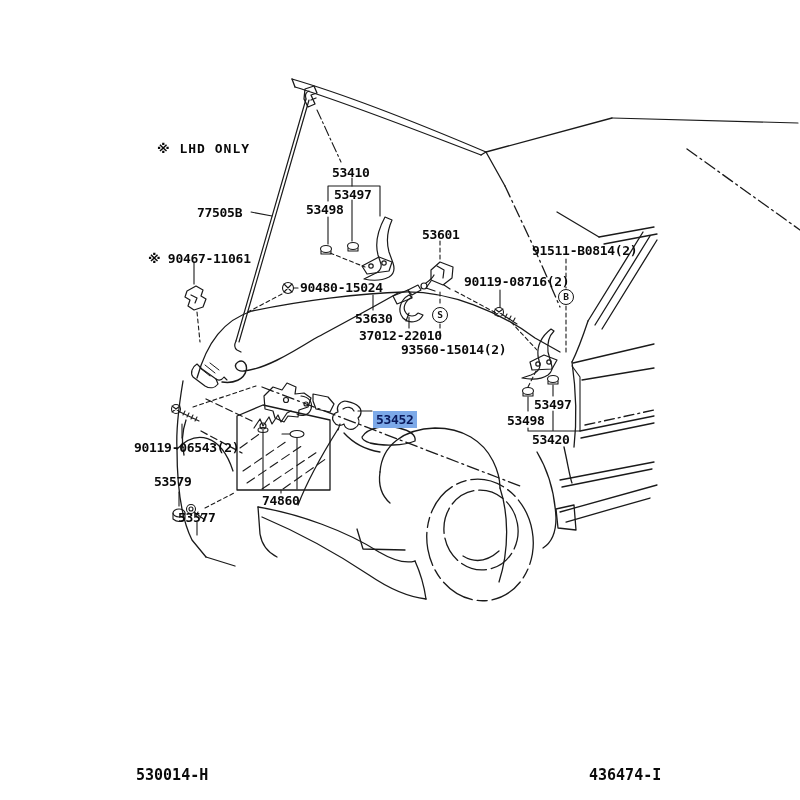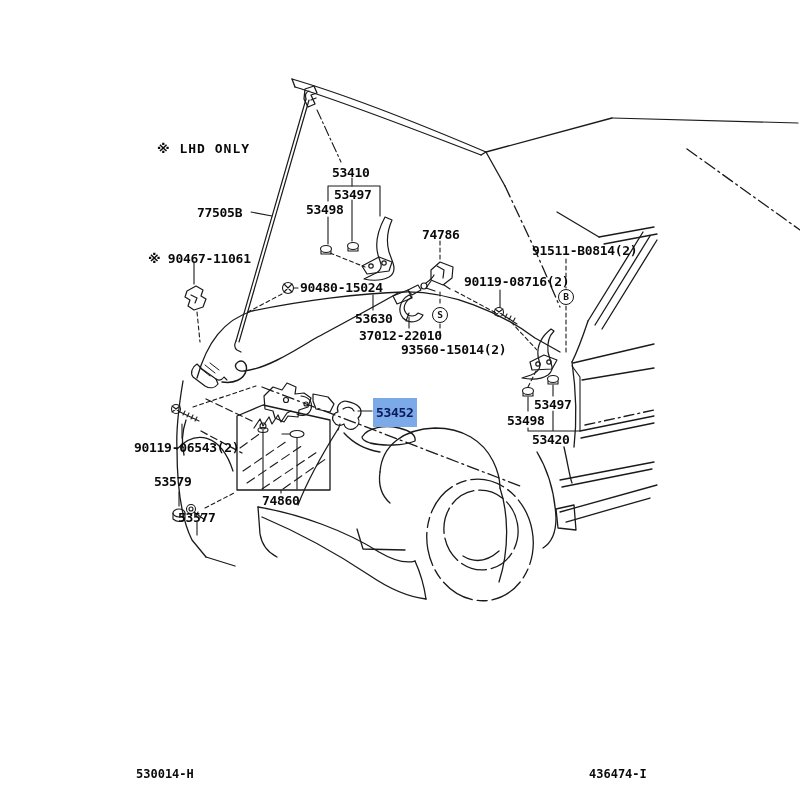--- a/index.html
+++ b/index.html
@@ -3,25 +3,25 @@
 <meta charset="utf-8">
 <style>
   html,body{margin:0;padding:0;background:#ffffff;}
   #stage{position:relative;width:800px;height:800px;background:#ffffff;overflow:hidden;
          font-family:"DejaVu Sans Mono","DejaVu Sans",monospace;}
   #art{position:absolute;left:0;top:0;}
   .lbl{position:absolute;font-weight:bold;font-size:13px;line-height:1;letter-spacing:-0.3px;
        color:#0a0a0a;white-space:nowrap;cursor:pointer;}
   .static{cursor:default;}
   .note{letter-spacing:1px;}
-  .hl{background:#7CA9E8;color:#0A1A5C;padding:8px 3px;}
+  .hl{background:#7CA9E8;color:#0A1A5C;padding:2px 3px;margin-top:13px;}
   .sym{position:absolute;width:14px;height:14px;border:1.5px solid #141414;border-radius:50%;
        font-size:9.5px;font-weight:bold;color:#141414;display:flex;align-items:center;
        justify-content:center;line-height:1;background:#fff;}
-  .footer{font-size:12px;letter-spacing:0;}
+  .footer{font-size:15px;letter-spacing:0;}
 </style>
 </head>
 <body>
 
 <div id="stage">
 
 <svg id="art" width="800" height="800" viewBox="0 0 800 800" fill="none" stroke="#1a1a1a" stroke-width="1.3" stroke-linecap="round" stroke-linejoin="round">
 
   <g>
     <path d="M292,79 C350,96 420,124 486,152"></path>
@@ -243,21 +243,21 @@
   </g>
 </svg>
 
 <div class="lbl static note" style="left:157px;top:142px">※ LHD ONLY</div>
 
 <div class="lbl" style="left:197px;top:206px">77505B</div>
 <div class="lbl" style="left:148px;top:252px">※ 90467-11061</div>
 <div class="lbl" style="left:332px;top:166px">53410</div>
 <div class="lbl" style="left:334px;top:188px">53497</div>
 <div class="lbl" style="left:306px;top:203px">53498</div>
-<div class="lbl" style="left:422px;top:228px">74786</div>
+<div class="lbl" style="left:422px;top:228px">53601</div>
 <div class="lbl" style="left:532px;top:244px">91511-B0814(2)</div>
 <div class="lbl" style="left:300px;top:281px">90480-15024</div>
 <div class="lbl" style="left:464px;top:275px">90119-08716(2)</div>
 <div class="lbl" style="left:355px;top:312px">53630</div>
 <div class="lbl" style="left:359px;top:329px">37012-22010</div>
 <div class="lbl" style="left:401px;top:343px">93560-15014(2)</div>
 
 <div class="lbl hl" style="left:373px;top:398px">53452</div>
 
 <div class="lbl" style="left:534px;top:398px">53497</div>

